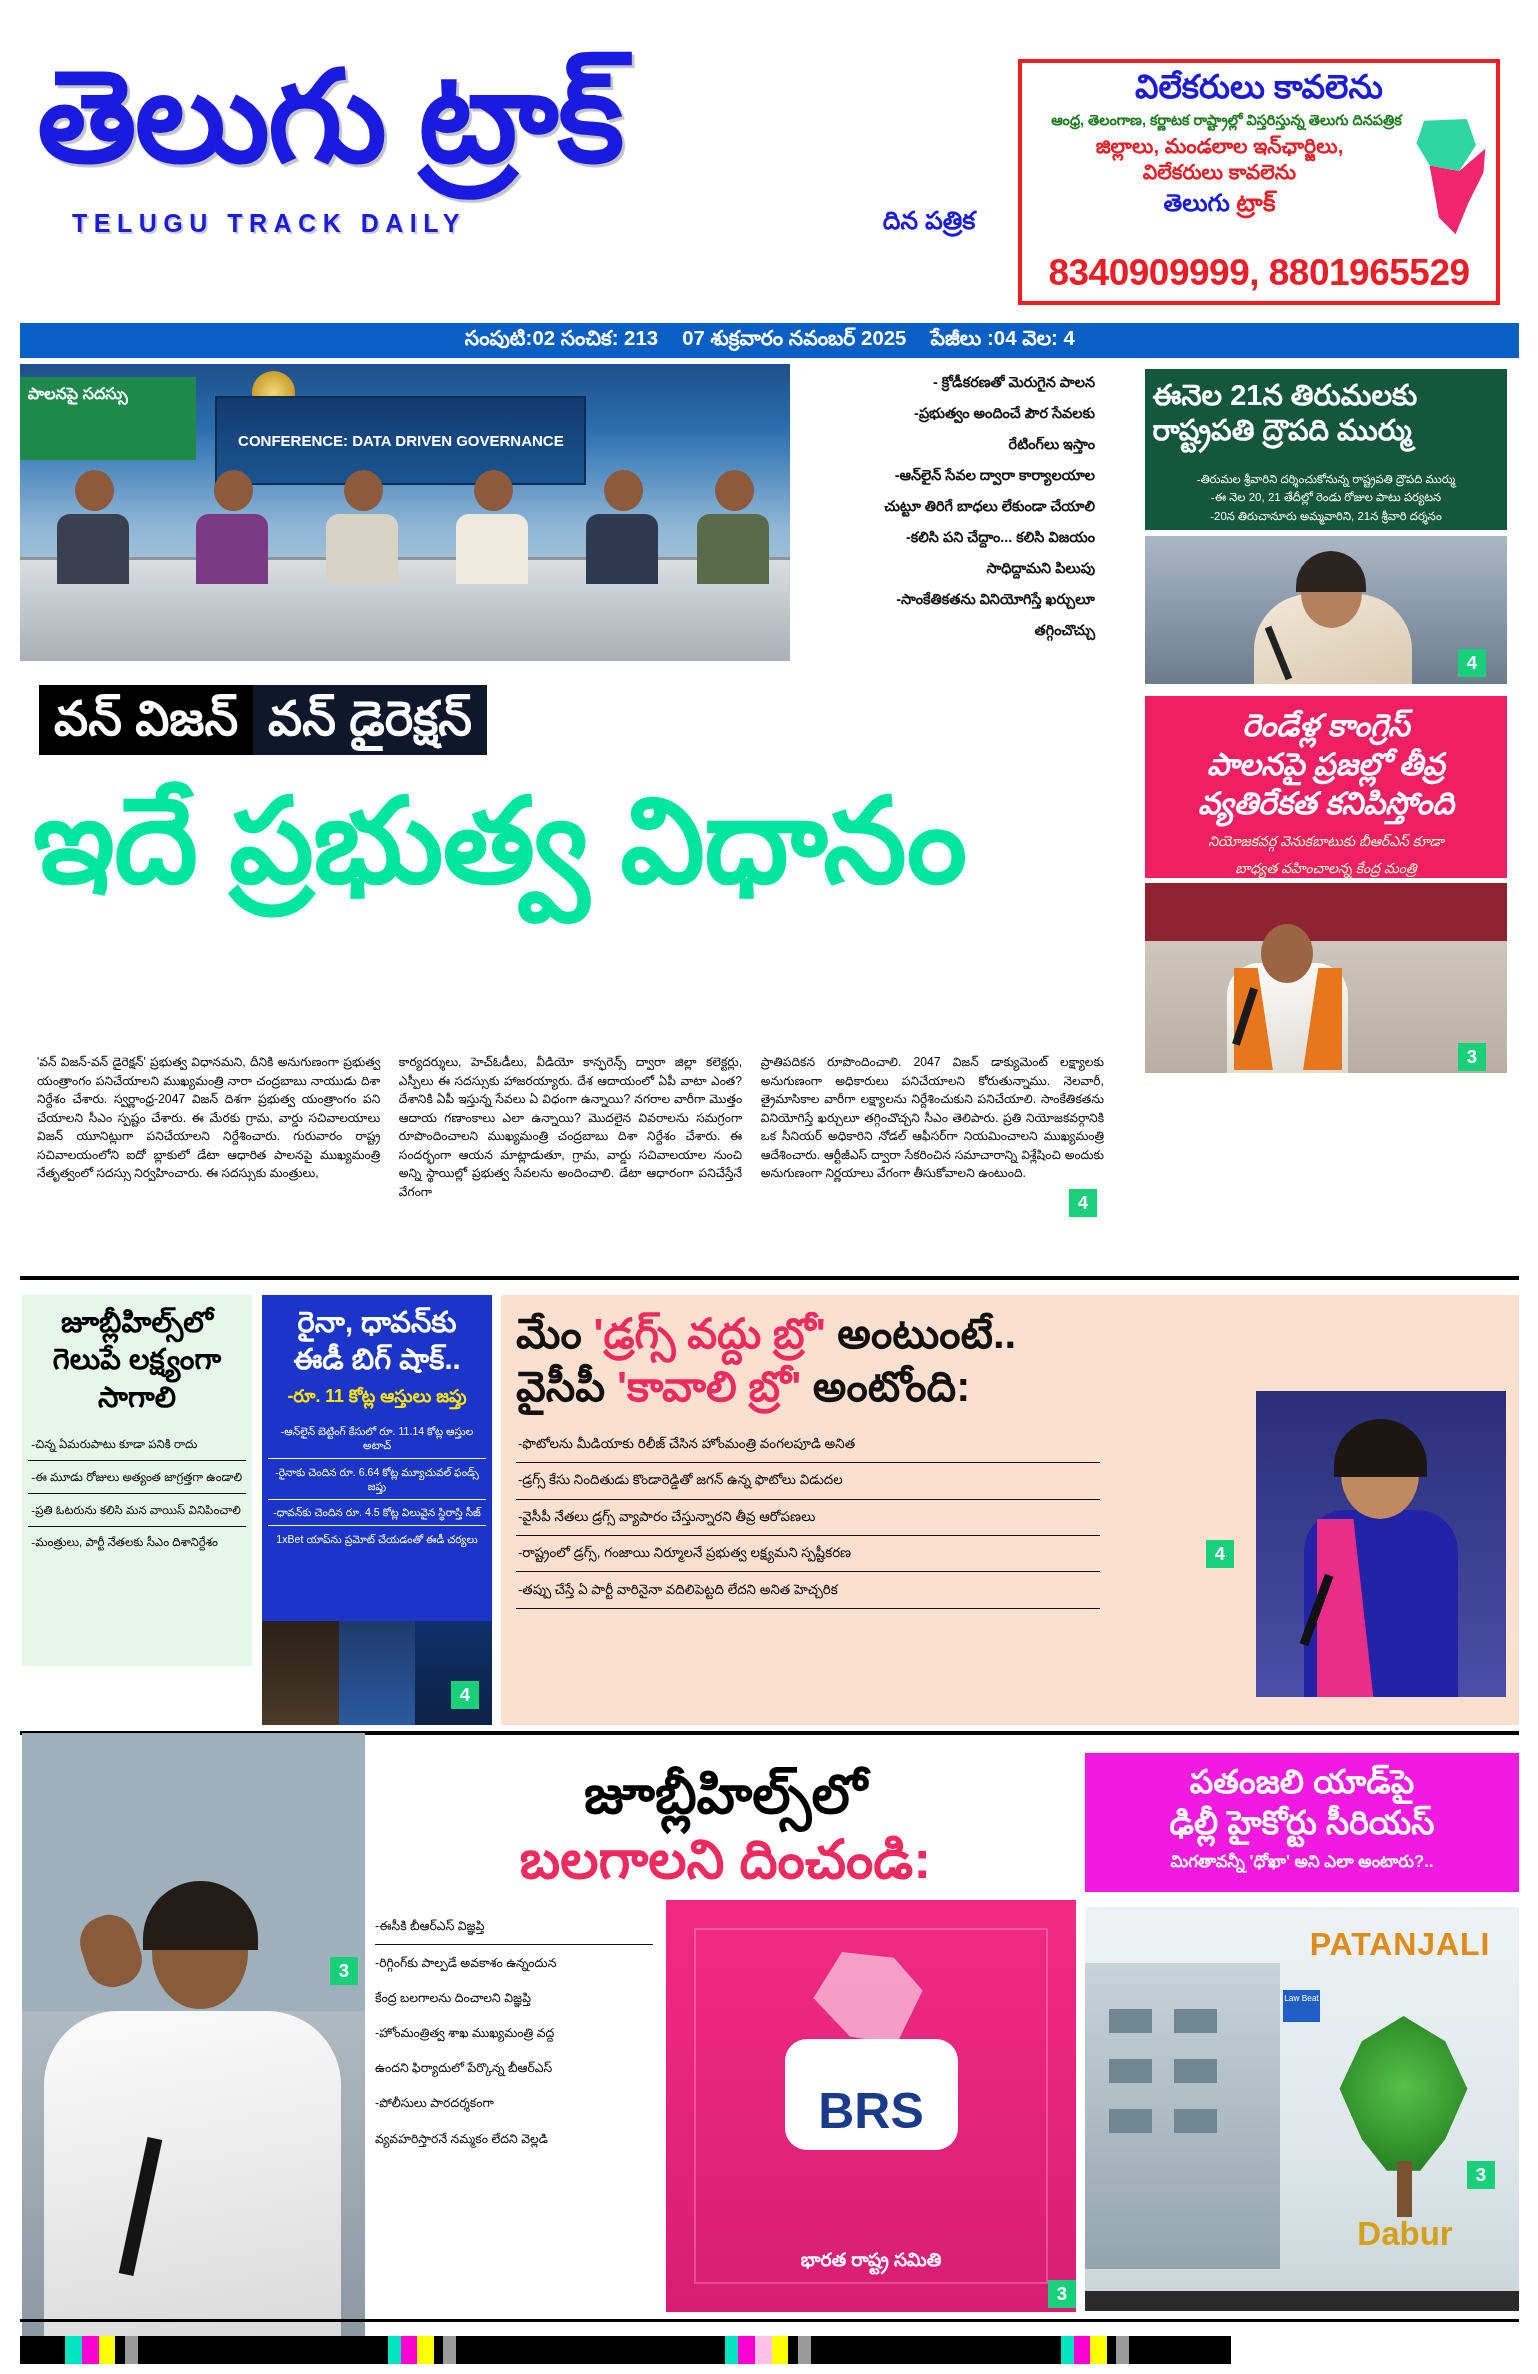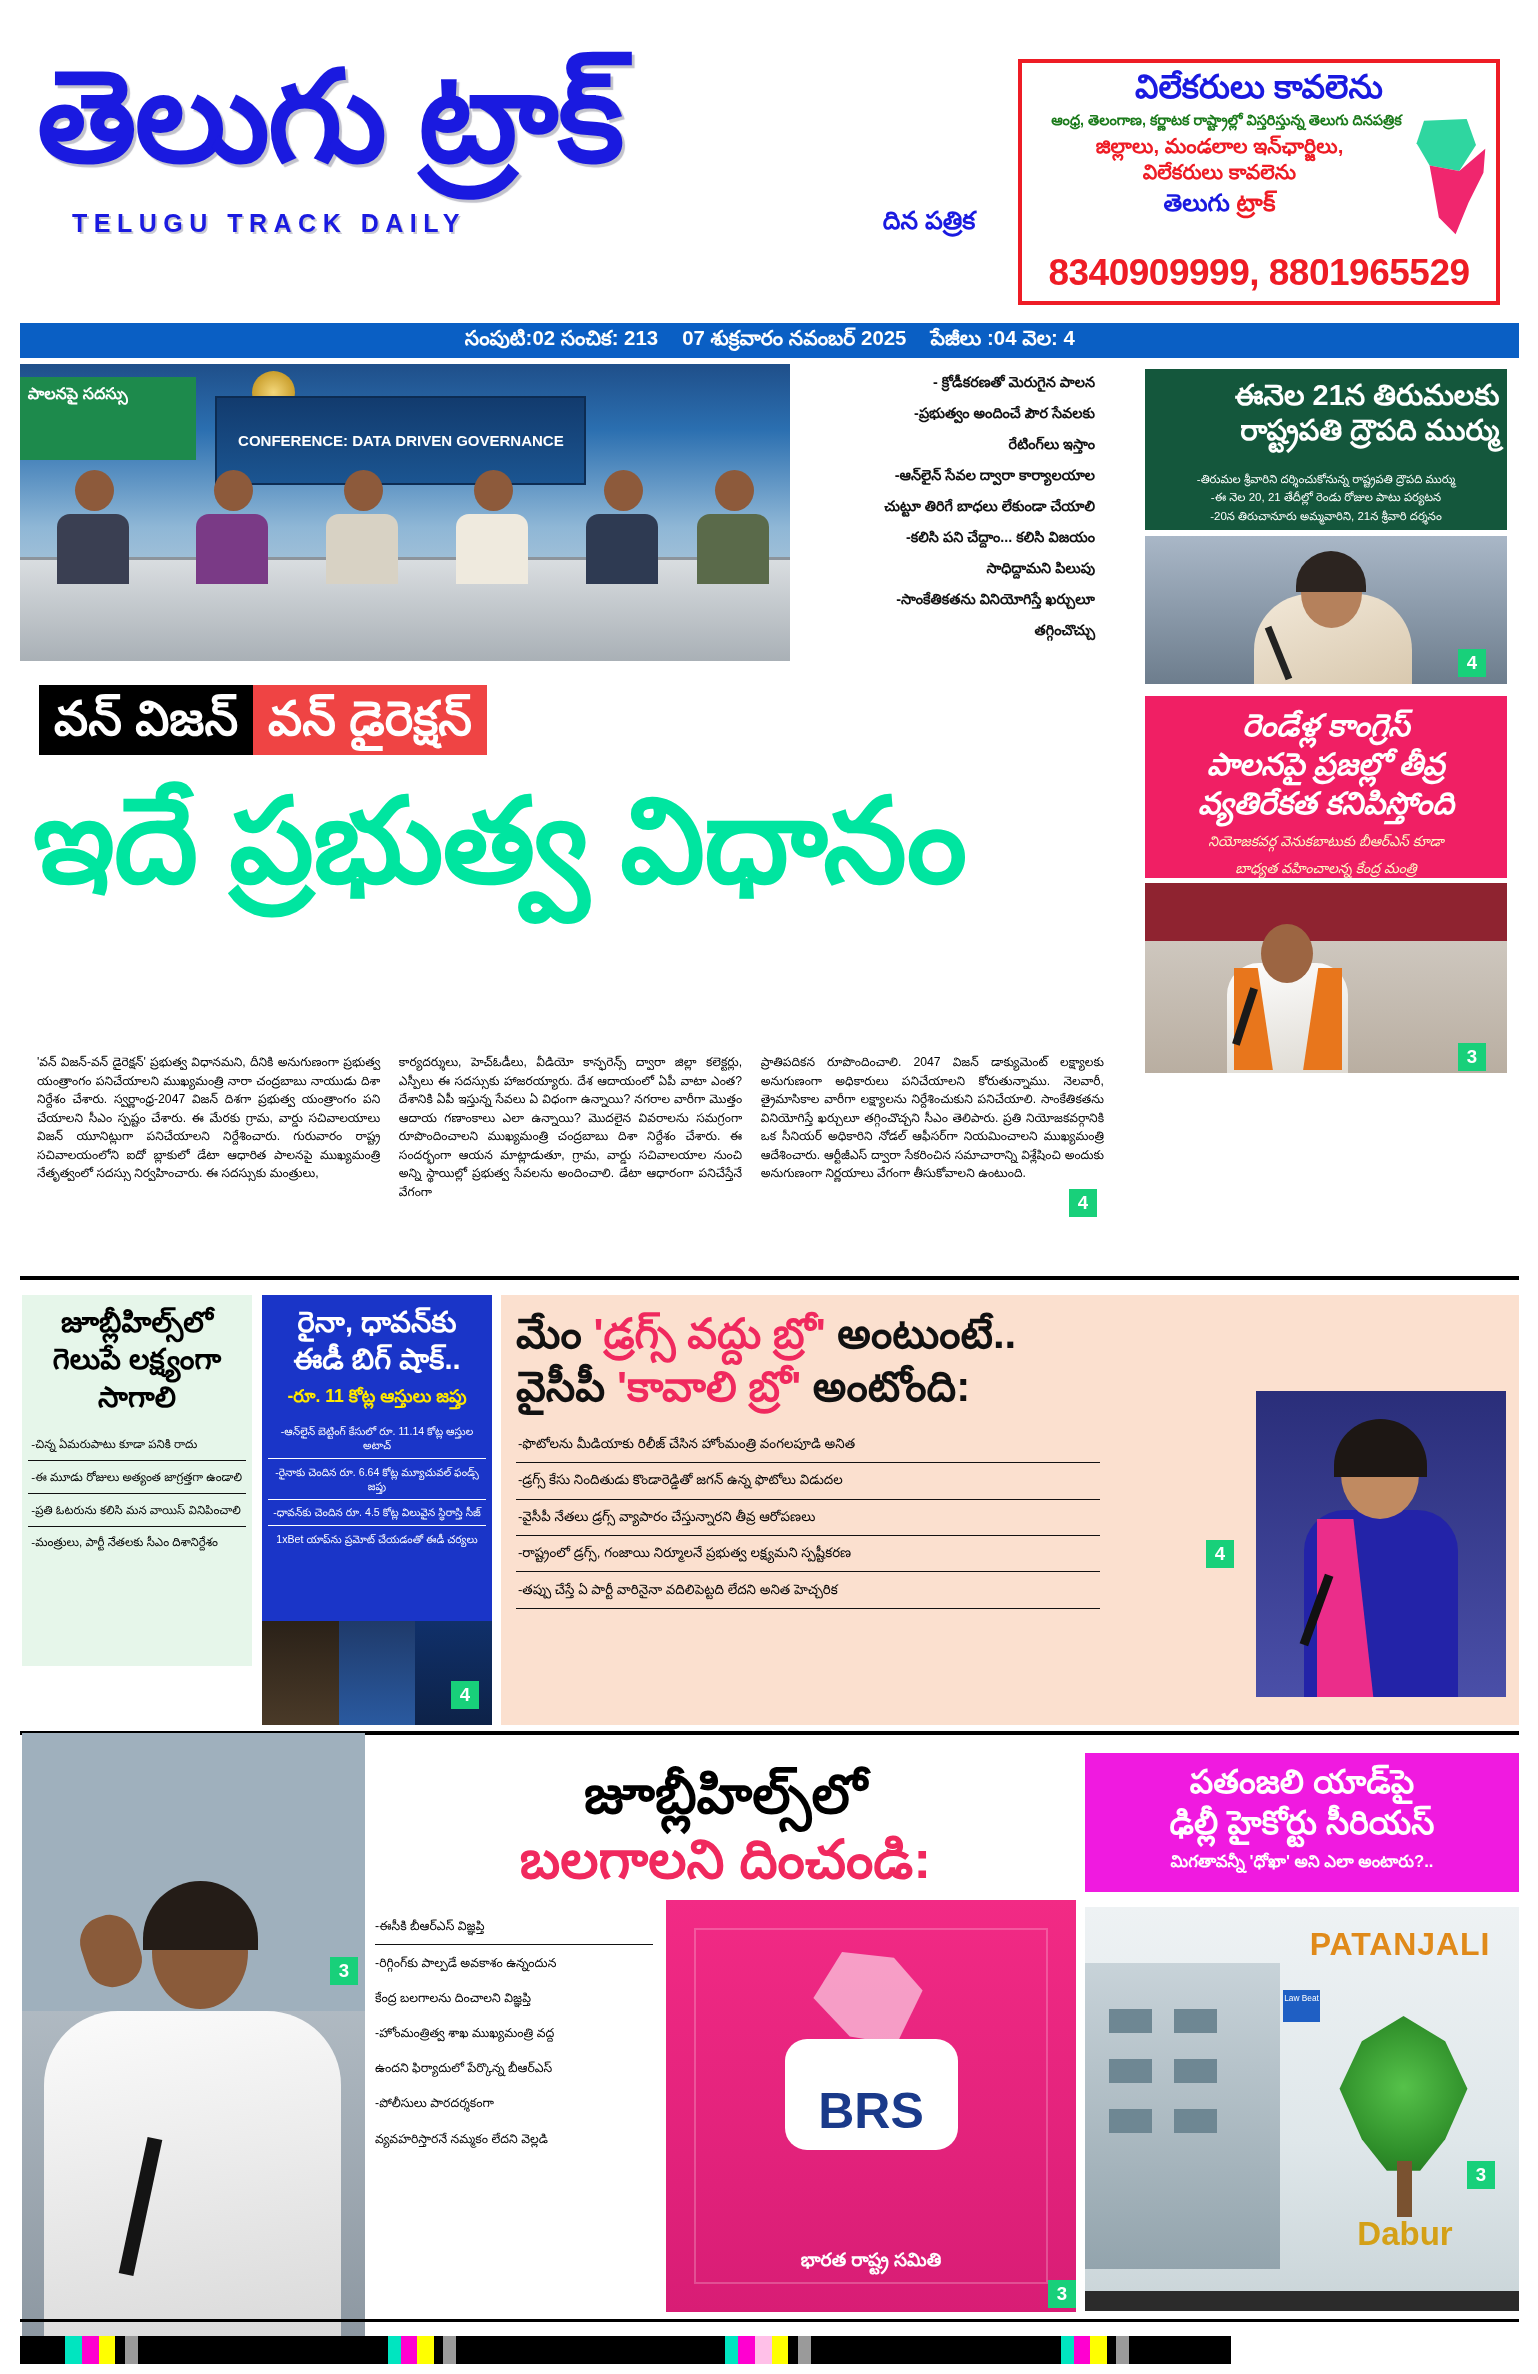--- a/index.html
+++ b/index.html
@@ -73,21 +73,21 @@
   .lead-photo .p .body { width:72px; height:70px; border-radius:13px 13px 0 0; margin-top:2.8px; }
 
   .bullets-top { position:absolute; left:800px; top:367px; width:295px; height:293px;
     font-size:14.4px; line-height:2.15; text-align:right; color:#111; font-weight:600; }
   .bullets-top div { white-space:nowrap; }
 
   .greenbox {
     position:absolute; left:1145px; top:369px; width:362px; height:161px;
     background:#14573c; color:#fff; padding:9.3px 7.4px 5.6px;
   }
-  .greenbox h2 { font-size:29px; font-weight:700; text-align:right; line-height:1.18; }
+  .greenbox h2 { font-size:29px; font-weight:700; text-align:left; line-height:1.18; }
   .greenbox ul { margin-top:23px; list-style:none; }
   .greenbox li { font-size:11.5px; text-align:center; line-height:1.62; }
 
   .prez-photo { position:absolute; left:1145px; top:536px; width:362px; height:148px; overflow:hidden;
     background:linear-gradient(180deg,#a9b7c7,#6d7d8d); }
   .prez-photo .sari { position:absolute; left:109px; top:58px; width:158px; height:93px;
     background:linear-gradient(160deg,#f2e8d8,#d8c8ae); border-radius:56px 56px 0 0; }
   .prez-photo .face { position:absolute; left:156px; top:22px; width:61px; height:70px; border-radius:50%;
     background:#b5815c; }
   .prez-photo .hair { position:absolute; left:151px; top:15px; width:70px; height:41px; border-radius:37px 37px 0 0;
@@ -96,21 +96,21 @@
 
   
   .pg-badge {
     position:absolute; width:28px; height:28px; background:#18d07a; color:#fff;
     font-size:18.6px; font-weight:700; display:flex; align-items:center; justify-content:center;
   }
 
   
   .kicker { position:absolute; left:39px; top:685px; height:70px; display:flex; }
   .kicker .k1 { background:#000; color:#fff; font-size:48px; font-weight:700; padding:1.9px 15px; line-height:1.35; }
-  .kicker .k2 { background:#ef4444; color:#fff; font-size:48px; font-weight:700; padding:1.9px 15px; line-height:1.35; }
+  .kicker .k2 { background:#0f172a; color:#fff; font-size:48px; font-weight:700; padding:1.9px 15px; line-height:1.35; }
 
   .bighead {
     position:absolute; left:33px; top:779px; width:1076px;
     font-size:119px; font-weight:700; color:#00e5a0; line-height:1.05; letter-spacing:-0.9px;
   }
 
   .pinkbox {
     position:absolute; left:1145px; top:696px; width:362px; height:182px;
     background:#f01f64; color:#fff; padding:11px 9.3px;font-style:italic;
   }

